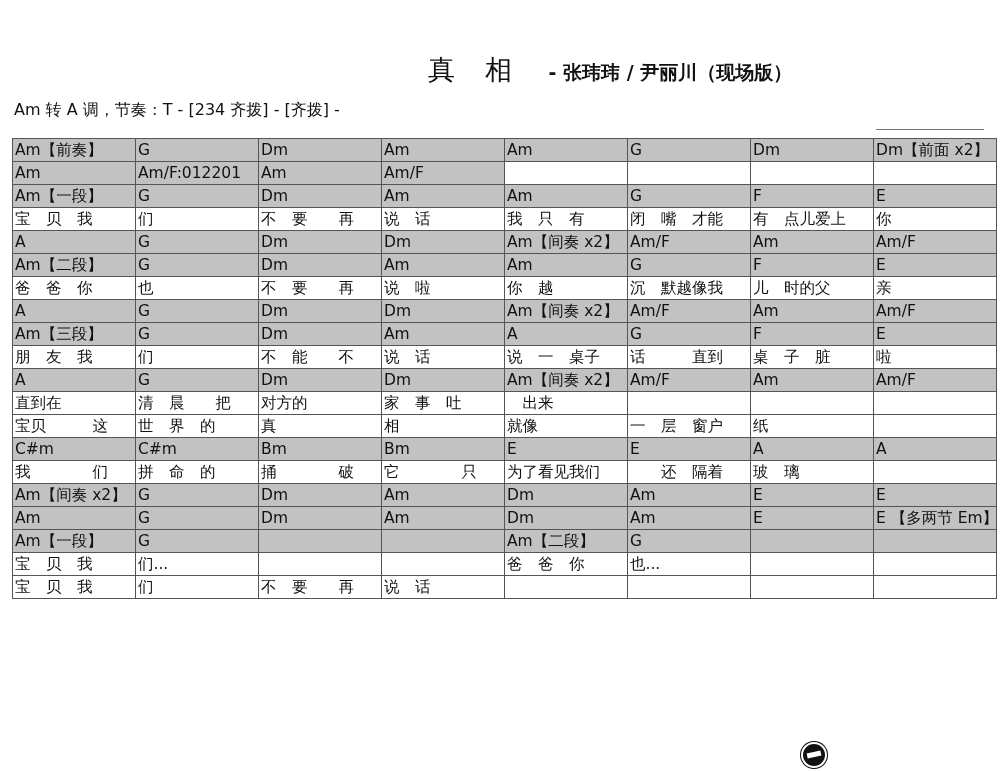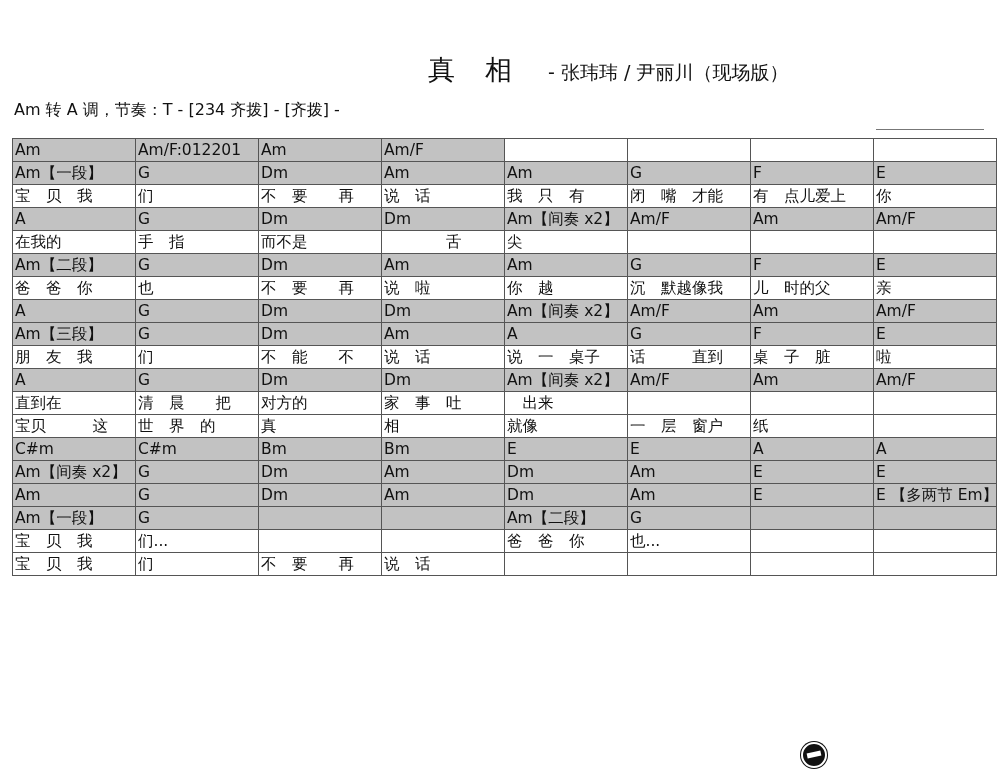--- a/index.html
+++ b/index.html
@@ -1,20 +1,20 @@
 <!DOCTYPE html>
 <html><head>
 <meta charset="utf-8">
 <style>
   html, body { margin: 0; padding: 0; background: #ffffff; }
   body { width: 1000px; height: 771px; position: relative; overflow: hidden;
          font-family: "DejaVu Sans", "Liberation Sans", sans-serif; color: #111; }
   .title { position: absolute; top: 52px; left: 428px; font-size: 26px; white-space: nowrap; }
   .title .main { letter-spacing: 30px; font-size: 27px; }
-  .title .sub { font-size: 19px; letter-spacing: 0; }
+  .title .sub { font-size: 19px; letter-spacing: 0; font-weight: bold; }
   .intro { position: absolute; top: 100px; left: 14px; font-size: 16px; white-space: nowrap; }
   .topline { position: absolute; top: 129px; left: 876px; width: 108px; height: 1px; background: #777; }
   table.sheet { position: absolute; top: 138px; left: 12px; border-collapse: collapse; table-layout: fixed; width: 978px; }
   table.sheet td { border: 1px solid #555; height: 22px; padding: 0 2px; font-size: 15.5px; line-height: 22px;
                    white-space: pre; overflow: hidden; width: 118px; }
   tr.chord td { background: #c2c2c2; }
   tr.chord td.blank { background: #ffffff; }
   tr.lyric td { background: #ffffff; }
   .logo { position: absolute; left: 801px; top: 742px; width: 22px; height: 22px; border-radius: 50%;
           background: #111; border: 2px solid #fff; box-shadow: 0 0 0 1px #111; }
@@ -25,20 +25,30 @@
 
 <div class="title">
   <span class="main">真相</span><span class="sub"> - 张玮玮 / 尹丽川（现场版）</span>
 </div>
 <div class="intro">Am 转 A 调，节奏：T - [234 齐拨] - [齐拨] -</div>
 <div class="topline"></div>
 
 <table class="sheet">
   <tbody id="sheet-body">
       <tr class="chord">
+        <td>Am【前奏】</td>
+        <td>G</td>
+        <td>Dm</td>
+        <td>Am</td>
+        <td>Am</td>
+        <td>G</td>
+        <td>Dm</td>
+        <td>Dm【前面 x2】</td>
+      </tr>
+      <tr class="chord">
         <td>Am</td>
         <td>Am/F:012201</td>
         <td>Am</td>
         <td>Am/F</td>
         <td class="blank"></td>
         <td class="blank"></td>
         <td class="blank"></td>
         <td class="blank"></td>
       </tr>
       <tr class="chord">
@@ -64,30 +74,20 @@
       <tr class="chord">
         <td>A</td>
         <td>G</td>
         <td>Dm</td>
         <td>Dm</td>
         <td>Am【间奏 x2】</td>
         <td>Am/F</td>
         <td>Am</td>
         <td>Am/F</td>
       </tr>
-      <tr class="lyric">
-        <td>在我的</td>
-        <td>手　指</td>
-        <td>而不是</td>
-        <td>　　　　舌</td>
-        <td>尖</td>
-        <td></td>
-        <td></td>
-        <td></td>
-      </tr>
       <tr class="chord">
         <td>Am【二段】</td>
         <td>G</td>
         <td>Dm</td>
         <td>Am</td>
         <td>Am</td>
         <td>G</td>
         <td>F</td>
         <td>E</td>
       </tr>
@@ -164,20 +164,30 @@
       <tr class="chord">
         <td>C#m</td>
         <td>C#m</td>
         <td>Bm</td>
         <td>Bm</td>
         <td>E</td>
         <td>E</td>
         <td>A</td>
         <td>A</td>
       </tr>
+      <tr class="lyric">
+        <td>我　　　　们</td>
+        <td>拼　命　的</td>
+        <td>捅　　　　破</td>
+        <td>它　　　　只</td>
+        <td>为了看见我们</td>
+        <td>　　还　隔着</td>
+        <td>玻　璃</td>
+        <td></td>
+      </tr>
       <tr class="chord">
         <td>Am【间奏 x2】</td>
         <td>G</td>
         <td>Dm</td>
         <td>Am</td>
         <td>Dm</td>
         <td>Am</td>
         <td>E</td>
         <td>E</td>
       </tr>

